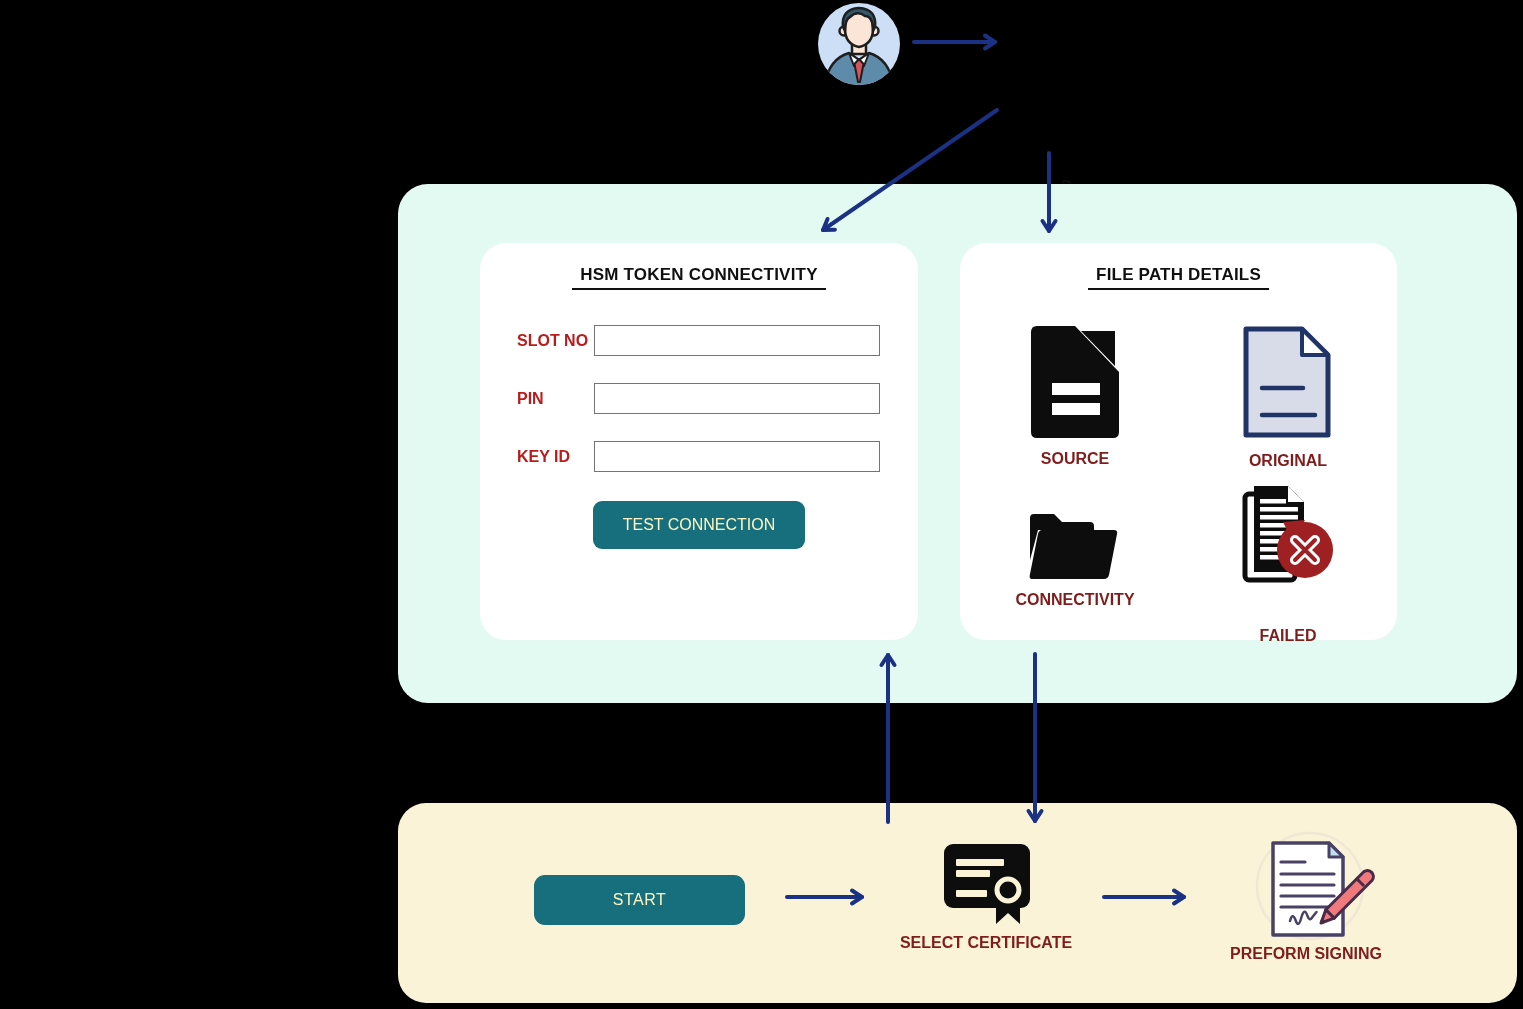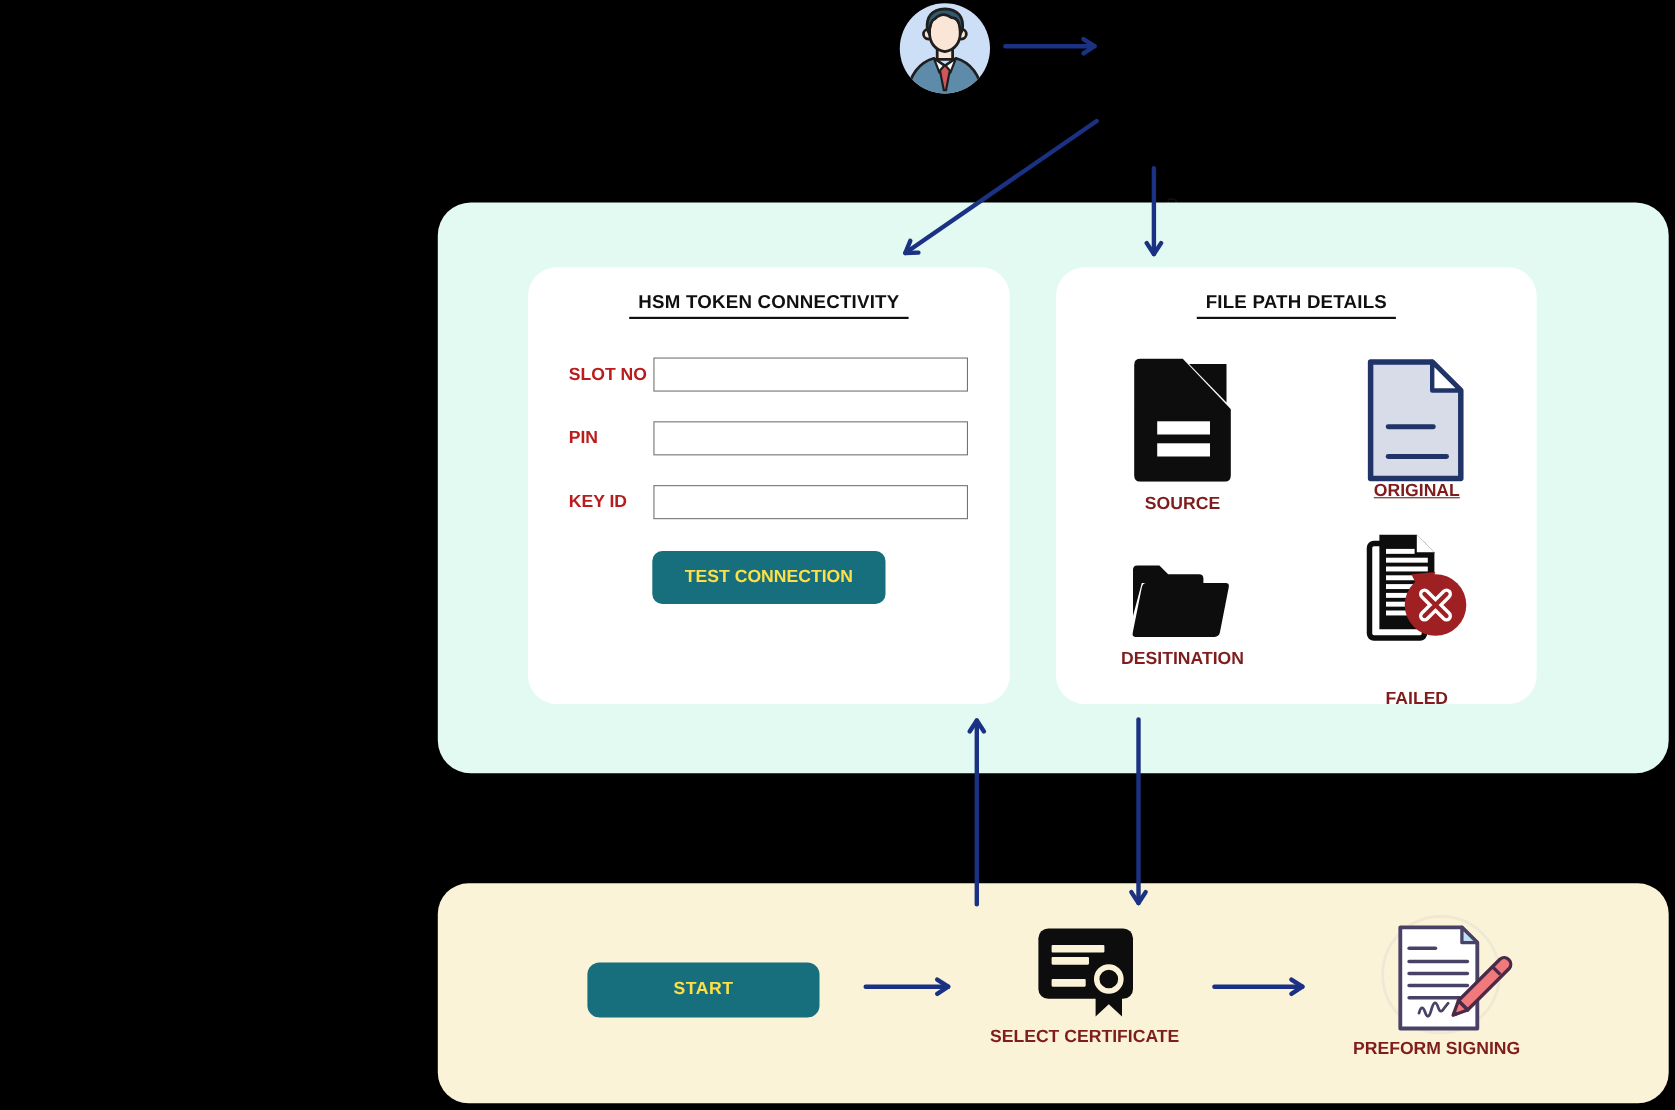--- a/index.html
+++ b/index.html
@@ -11,21 +11,21 @@
   .panel { position:absolute; }
   .panel-mint { left:398px; top:184px; width:1119px; height:519px; background:#E2FAF2; border-radius:30px; }
   .panel-cream { left:398px; top:803px; width:1119px; height:200px; background:#FAF3D8; border-radius:28px; }
   .card { position:absolute; top:59px; width:438px; height:397px; background:#fff; border-radius:26px; }
   .card-hsm { left:82px; }
   .card-files { left:562px; width:437px; }
   .card-title { position:absolute; top:22px; left:0; right:0; text-align:center; font-weight:bold; font-size:17px; color:#101010; letter-spacing:.2px; }
   .card-title span { display:inline-block; border-bottom:2px solid #101010; padding:0 8px 3px; }
   .field-label { position:absolute; left:37px; font-weight:bold; font-size:16px; color:#b91c1c; }
   .field-input { position:absolute; left:114px; width:286px; height:31px; background:#fff; border:1px solid #747474; border-radius:0; font-size:14px; padding:0 6px; font-family:inherit; }
-  .btn-teal { position:absolute; background:#176E7C; color:#fde047; font-weight:bold; border:none; border-radius:9px; font-family:inherit; cursor:pointer; }
+  .btn-teal { position:absolute; background:#176E7C; color:#fef9c3; font-weight:normal; border:none; border-radius:9px; font-family:inherit; cursor:pointer; }
   .btn-test { left:113px; top:258px; width:212px; height:48px; font-size:16px; }
   .btn-start { left:136px; top:72px; width:211px; height:50px; font-size:16px; letter-spacing:.5px; border-radius:11px; }
   .cell-label { position:absolute; font-weight:bold; font-size:16px; color:#7f1d1d; text-align:center; }
   .icon-abs { position:absolute; line-height:0; }
   .step-label {
     position:absolute; left:1040px; top:178px; width:52px; height:36px;
     display:flex; align-items:center; justify-content:center;
     font-style:italic; font-size:16px; color:#101010; transform:rotate(-90deg);
   }
   .arrows { position:absolute; left:0; top:0; z-index:6; pointer-events:none; }
@@ -95,29 +95,29 @@
       <div class="cell-label" style="left:45px; top:207px; width:140px;">SOURCE</div>
 
       <div class="icon-abs" style="left:282px; top:82px;">
         <svg width="90" height="114" viewBox="0 0 90 114">
           <path d="M4,4 H60 L86,30 V110 H4 Z" fill="#D8DBE8" stroke="#203467" stroke-width="5" stroke-linejoin="round"></path>
           <path d="M60,4 V30 H86 Z" fill="#fff" stroke="#203467" stroke-width="4" stroke-linejoin="round"></path>
           <line x1="20" y1="63" x2="61" y2="63" stroke="#203467" stroke-width="4.5" stroke-linecap="round"></line>
           <line x1="20" y1="90" x2="73" y2="90" stroke="#203467" stroke-width="4.5" stroke-linecap="round"></line>
         </svg>
       </div>
-      <div class="cell-label" style="left:258px; top:195px; width:140px;text-decoration:underline;">ORIGINAL</div>
+      <div class="cell-label" style="left:258px; top:209px; width:140px;">ORIGINAL</div>
 
       <div class="icon-abs" style="left:68px; top:269px;">
         <svg width="92" height="68" viewBox="0 0 92 68">
           <path d="M2,56 V6 Q2,2 6,2 H26 L34,10 H62 Q66,10 66,14 V18 H10 L2,48 Z" fill="#0d0d0d"></path>
           <path d="M14,18 H86 Q90,18 89,22 L81,63 Q80,67 76,67 H4 Q1,67 1.8,63 L10,22 Q11,18 14,18 Z" fill="#0d0d0d"></path>
         </svg>
       </div>
-      <div class="cell-label" style="left:35px; top:348px; width:160px;">DESITINATION</div>
+      <div class="cell-label" style="left:35px; top:348px; width:160px;">CONNECTIVITY</div>
 
       <div class="icon-abs" style="left:281px; top:243px;">
         <svg width="94" height="98" viewBox="0 0 94 98">
           <rect x="4" y="8" width="50" height="86" rx="4" fill="#fff" stroke="#0d0d0d" stroke-width="5"></rect>
           <path d="M13,0 H47 L63,16 V86 H13 Z" fill="#0d0d0d"></path>
           <path d="M47,0 L63,16 H47 Z" fill="#fff"></path>
           <g fill="#fff">
             <rect x="19" y="13" width="26" height="4.5"></rect>
             <rect x="19" y="21" width="38" height="4.5"></rect>
             <rect x="19" y="29" width="38" height="4.5"></rect>

